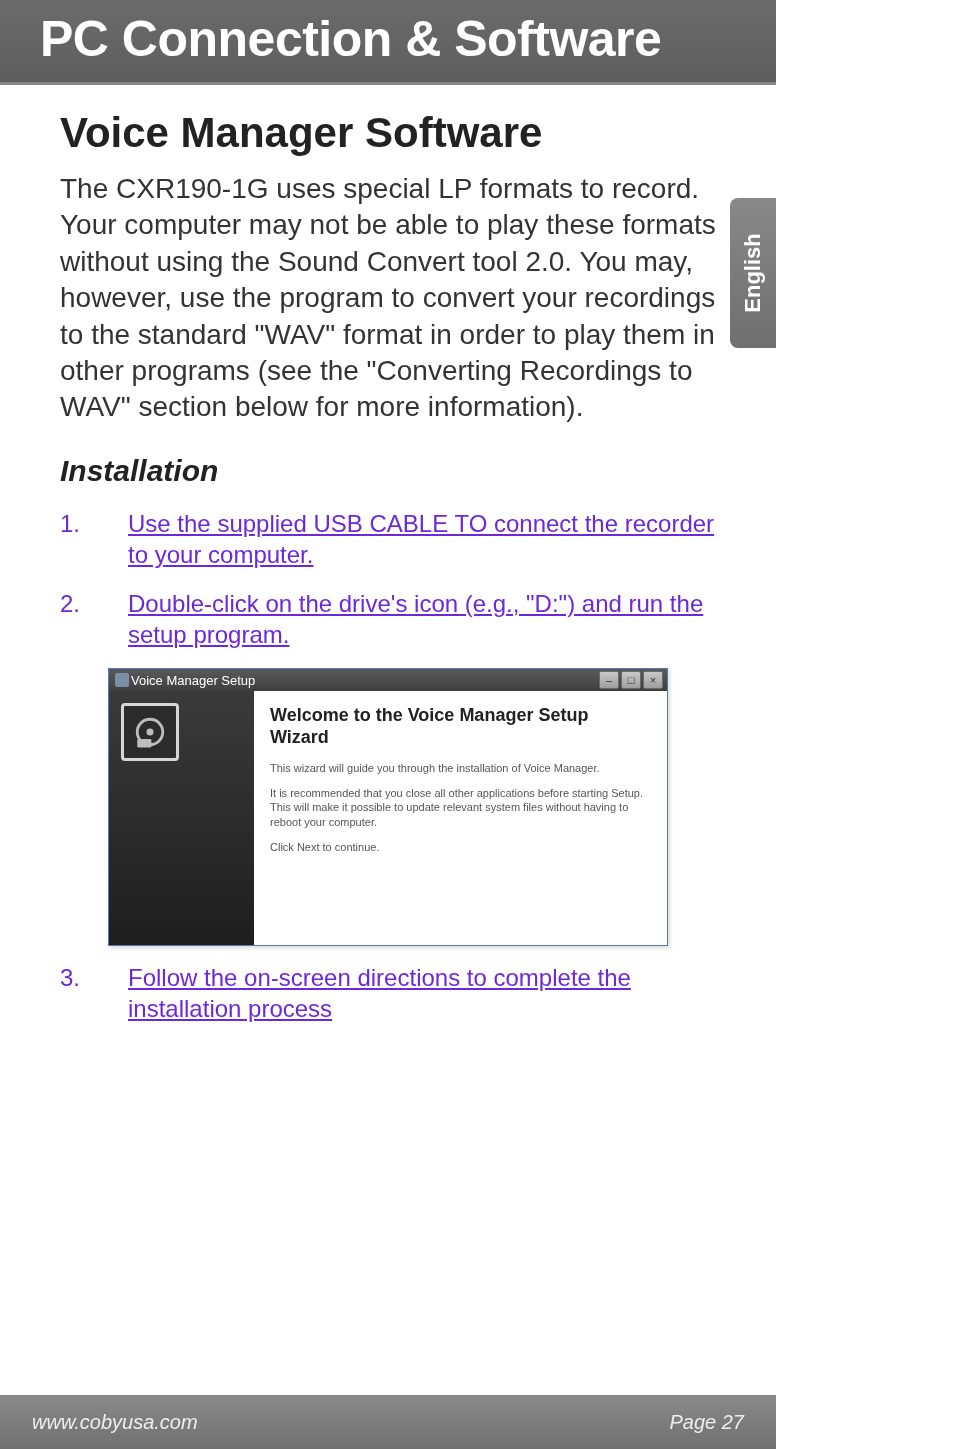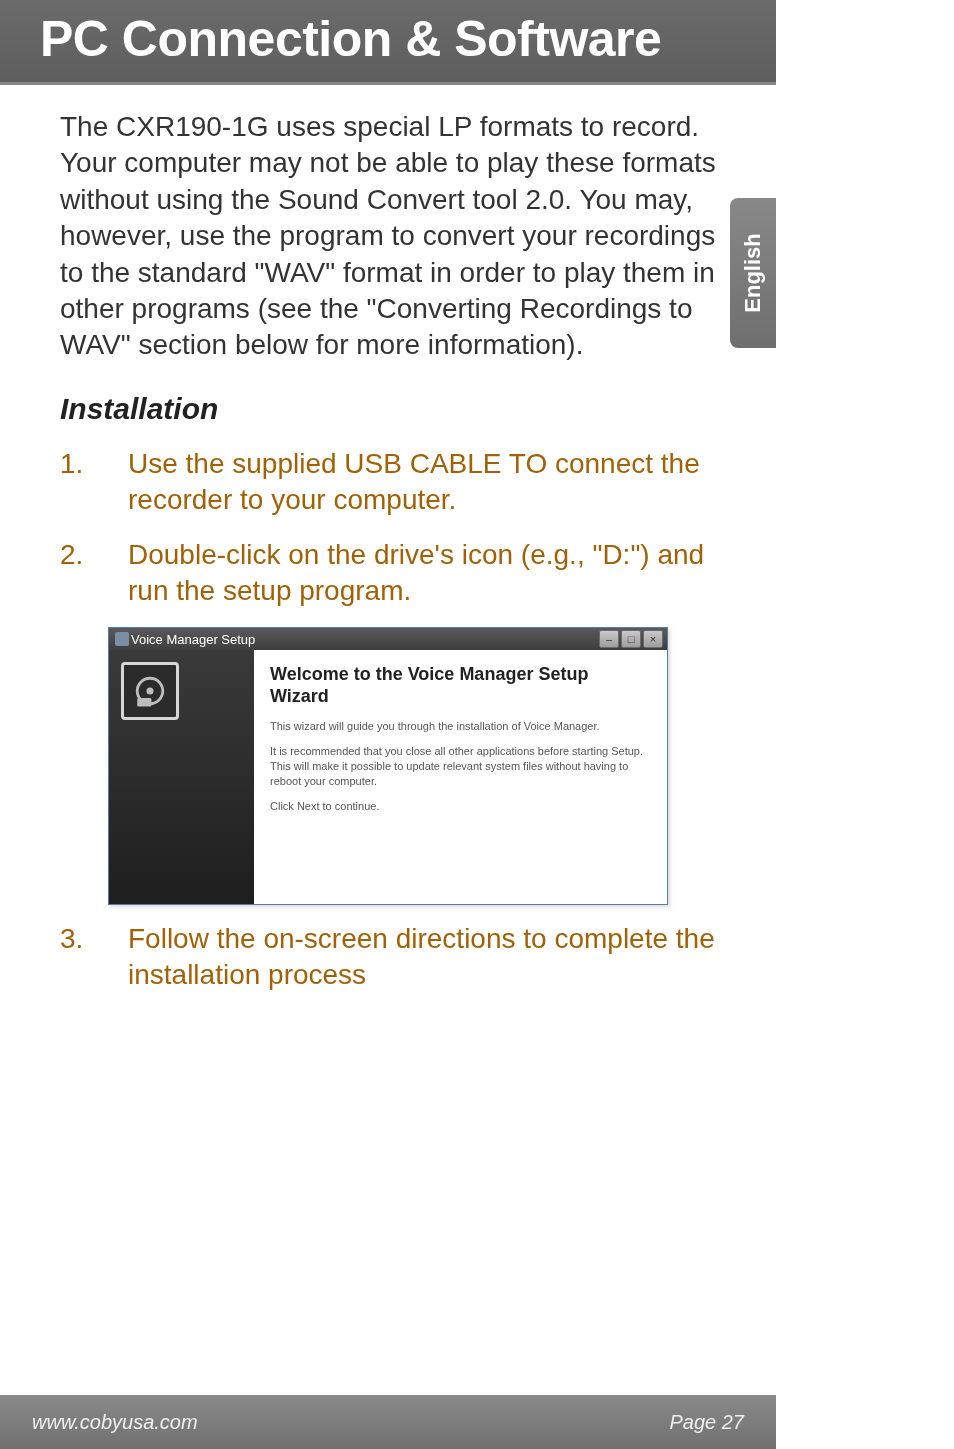--- a/index.html
+++ b/index.html
@@ -12,21 +12,21 @@
   .header-title { color: #fff; font-size: 50px; font-weight: 700; letter-spacing: -0.5px; }
 
   .content { padding: 24px 60px 0 60px; }
 
   h2.section { font-size: 42px; font-weight: 700; color: #222; margin-bottom: 14px; }
   p.body { font-size: 28px; color: #333; line-height: 1.3; margin-bottom: 28px; }
 
   h3.subsection { font-size: 30px; font-weight: 700; font-style: italic; color: #222; margin: 12px 0 20px; }
 
   ol.steps { list-style: none; counter-reset: step; padding-left: 0; }
-  ol.steps > li { counter-increment: step; font-size: 28px; color: #a16207; line-height: 1.3; padding-left: 68px; position: relative; margin-bottom: 18px; }
+  ol.steps > li { counter-increment: step; font-size: 24px; color: #6d28d9; line-height: 1.3; padding-left: 68px; position: relative; margin-bottom: 18px; text-decoration: underline; }
   ol.steps > li::before { content: counter(step) "."; position: absolute; left: 0; top: 0; }
 
   
   .side-tab {
     position: absolute; right: 0; top: 198px;
     width: 46px; height: 150px;
     background: linear-gradient(#888,#6f6f6f);
     border-top-left-radius: 8px; border-bottom-left-radius: 8px;
     display: flex; align-items: center; justify-content: center;
   }
@@ -71,20 +71,21 @@
 
   <div class="header-band">
     <div class="header-title">PC Connection &amp; Software</div>
   </div>
 
   <div class="side-tab">
     <span>English</span>
   </div>
 
   <div class="content">
+    <h2 class="section">Voice Manager Software</h2>
     <p class="body">The CXR190-1G uses special LP formats to record. Your computer may not be able to play these formats without using the Sound Convert tool 2.0. You may, however, use the program to convert your recordings to the standard "WAV" format in order to play them in other programs (see the "Converting Recordings to WAV" section below for more information).</p>
 
     <h3 class="subsection">Installation</h3>
 
     <ol class="steps">
       <li>Use the supplied USB CABLE TO connect the recorder to your computer.</li>
       <li>Double-click on the drive's icon (e.g., "D:") and run the setup program.</li>
     </ol>
 
     <div class="dialog-wrap">

